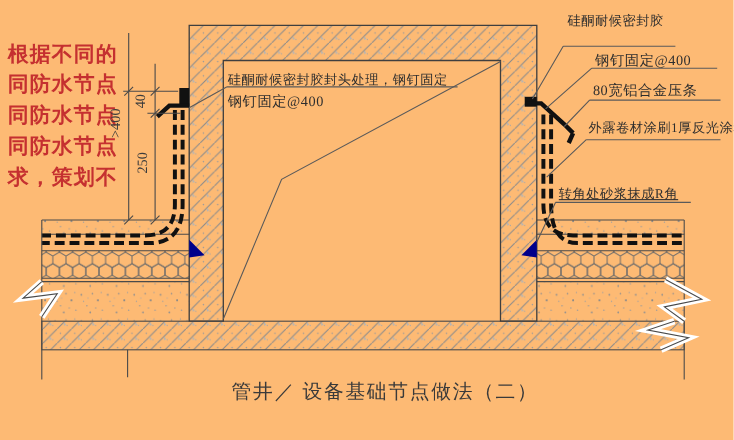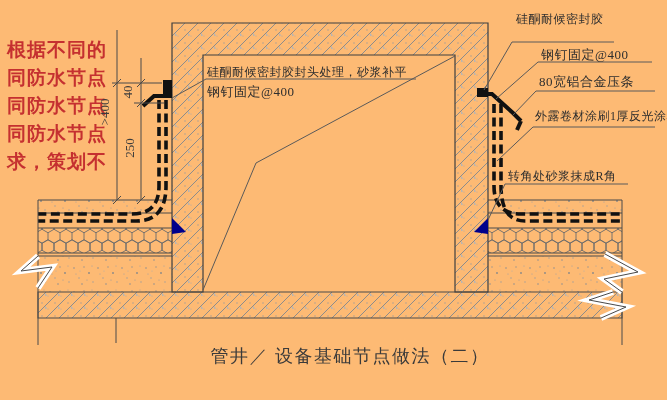--- a/index.html
+++ b/index.html
@@ -125,23 +125,23 @@
     <div class="note-line">同防水节点</div>
     <div class="note-line">同防水节点</div>
     <div class="note-line">同防水节点</div>
     <div class="note-line">求，策划不</div>
   </div>
 
   <div class="txt dim" style="left:88px;top:104px;width:34px;">&gt;400</div>
   <div class="txt dim" style="left:117px;top:84px;width:22px;">40</div>
   <div class="txt dim" style="left:116px;top:140px;width:28px;">250</div>
 
-  <div class="txt ann" style="left:207px;top:64px;">硅酮耐候密封胶封头处理，砂浆补平</div>
+  <div class="txt ann" style="left:207px;top:64px;">硅酮耐候密封胶封头处理，钢钉固定</div>
   <div class="txt ann" style="left:207px;top:83px;font-size:13px;">钢钉固定@400</div>
 
   <div class="txt ann" style="left:516px;top:11px;">硅酮耐候密封胶</div>
   <div class="txt ann" style="left:541px;top:46px;font-size:13px;">钢钉固定@400</div>
   <div class="txt ann" style="left:539px;top:73px;font-size:13px;">80宽铝合金压条</div>
   <div class="txt ann" style="left:535px;top:108px;">外露卷材涂刷1厚反光涂料</div>
-  <div class="txt ann" style="left:508px;top:168px;">转角处砂浆抹成R角</div>
+  <div class="txt ann" style="left:508px;top:168px;text-decoration:underline;">转角处砂浆抹成R角</div>
 
   <div id="drawing-title">管井／ 设备基础节点做法（二）</div>
 </div>
 
 </body></html>

